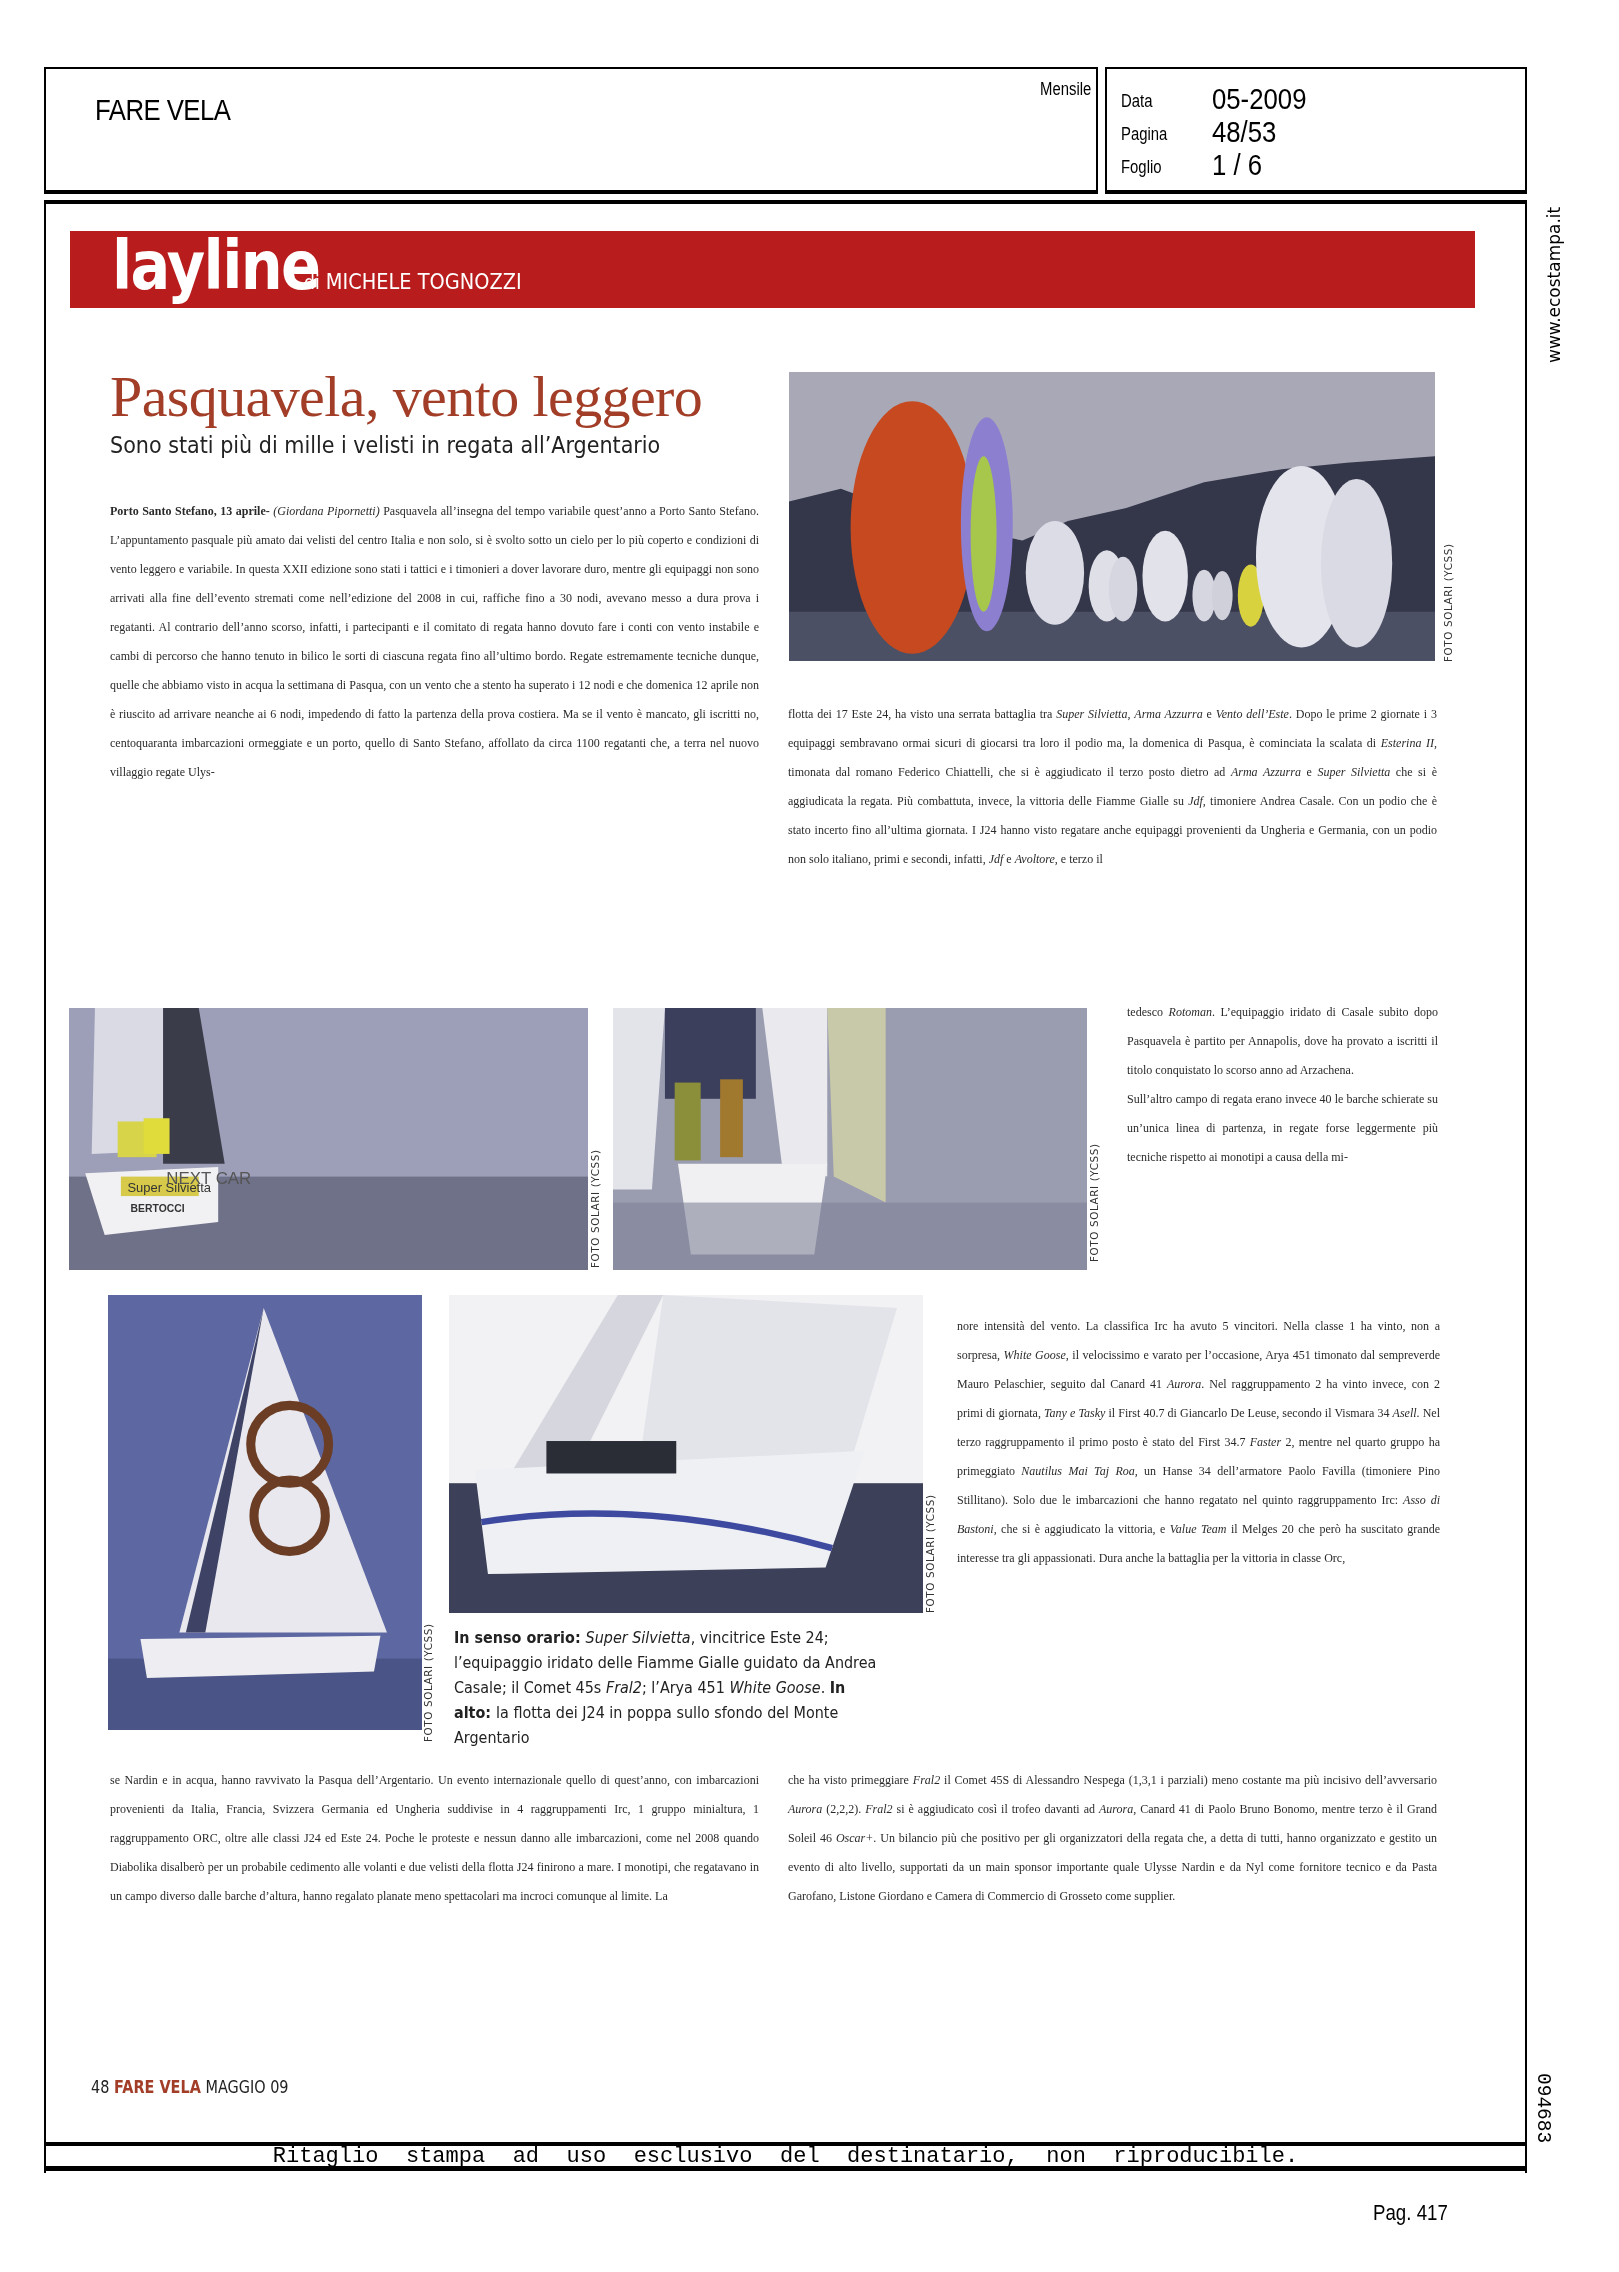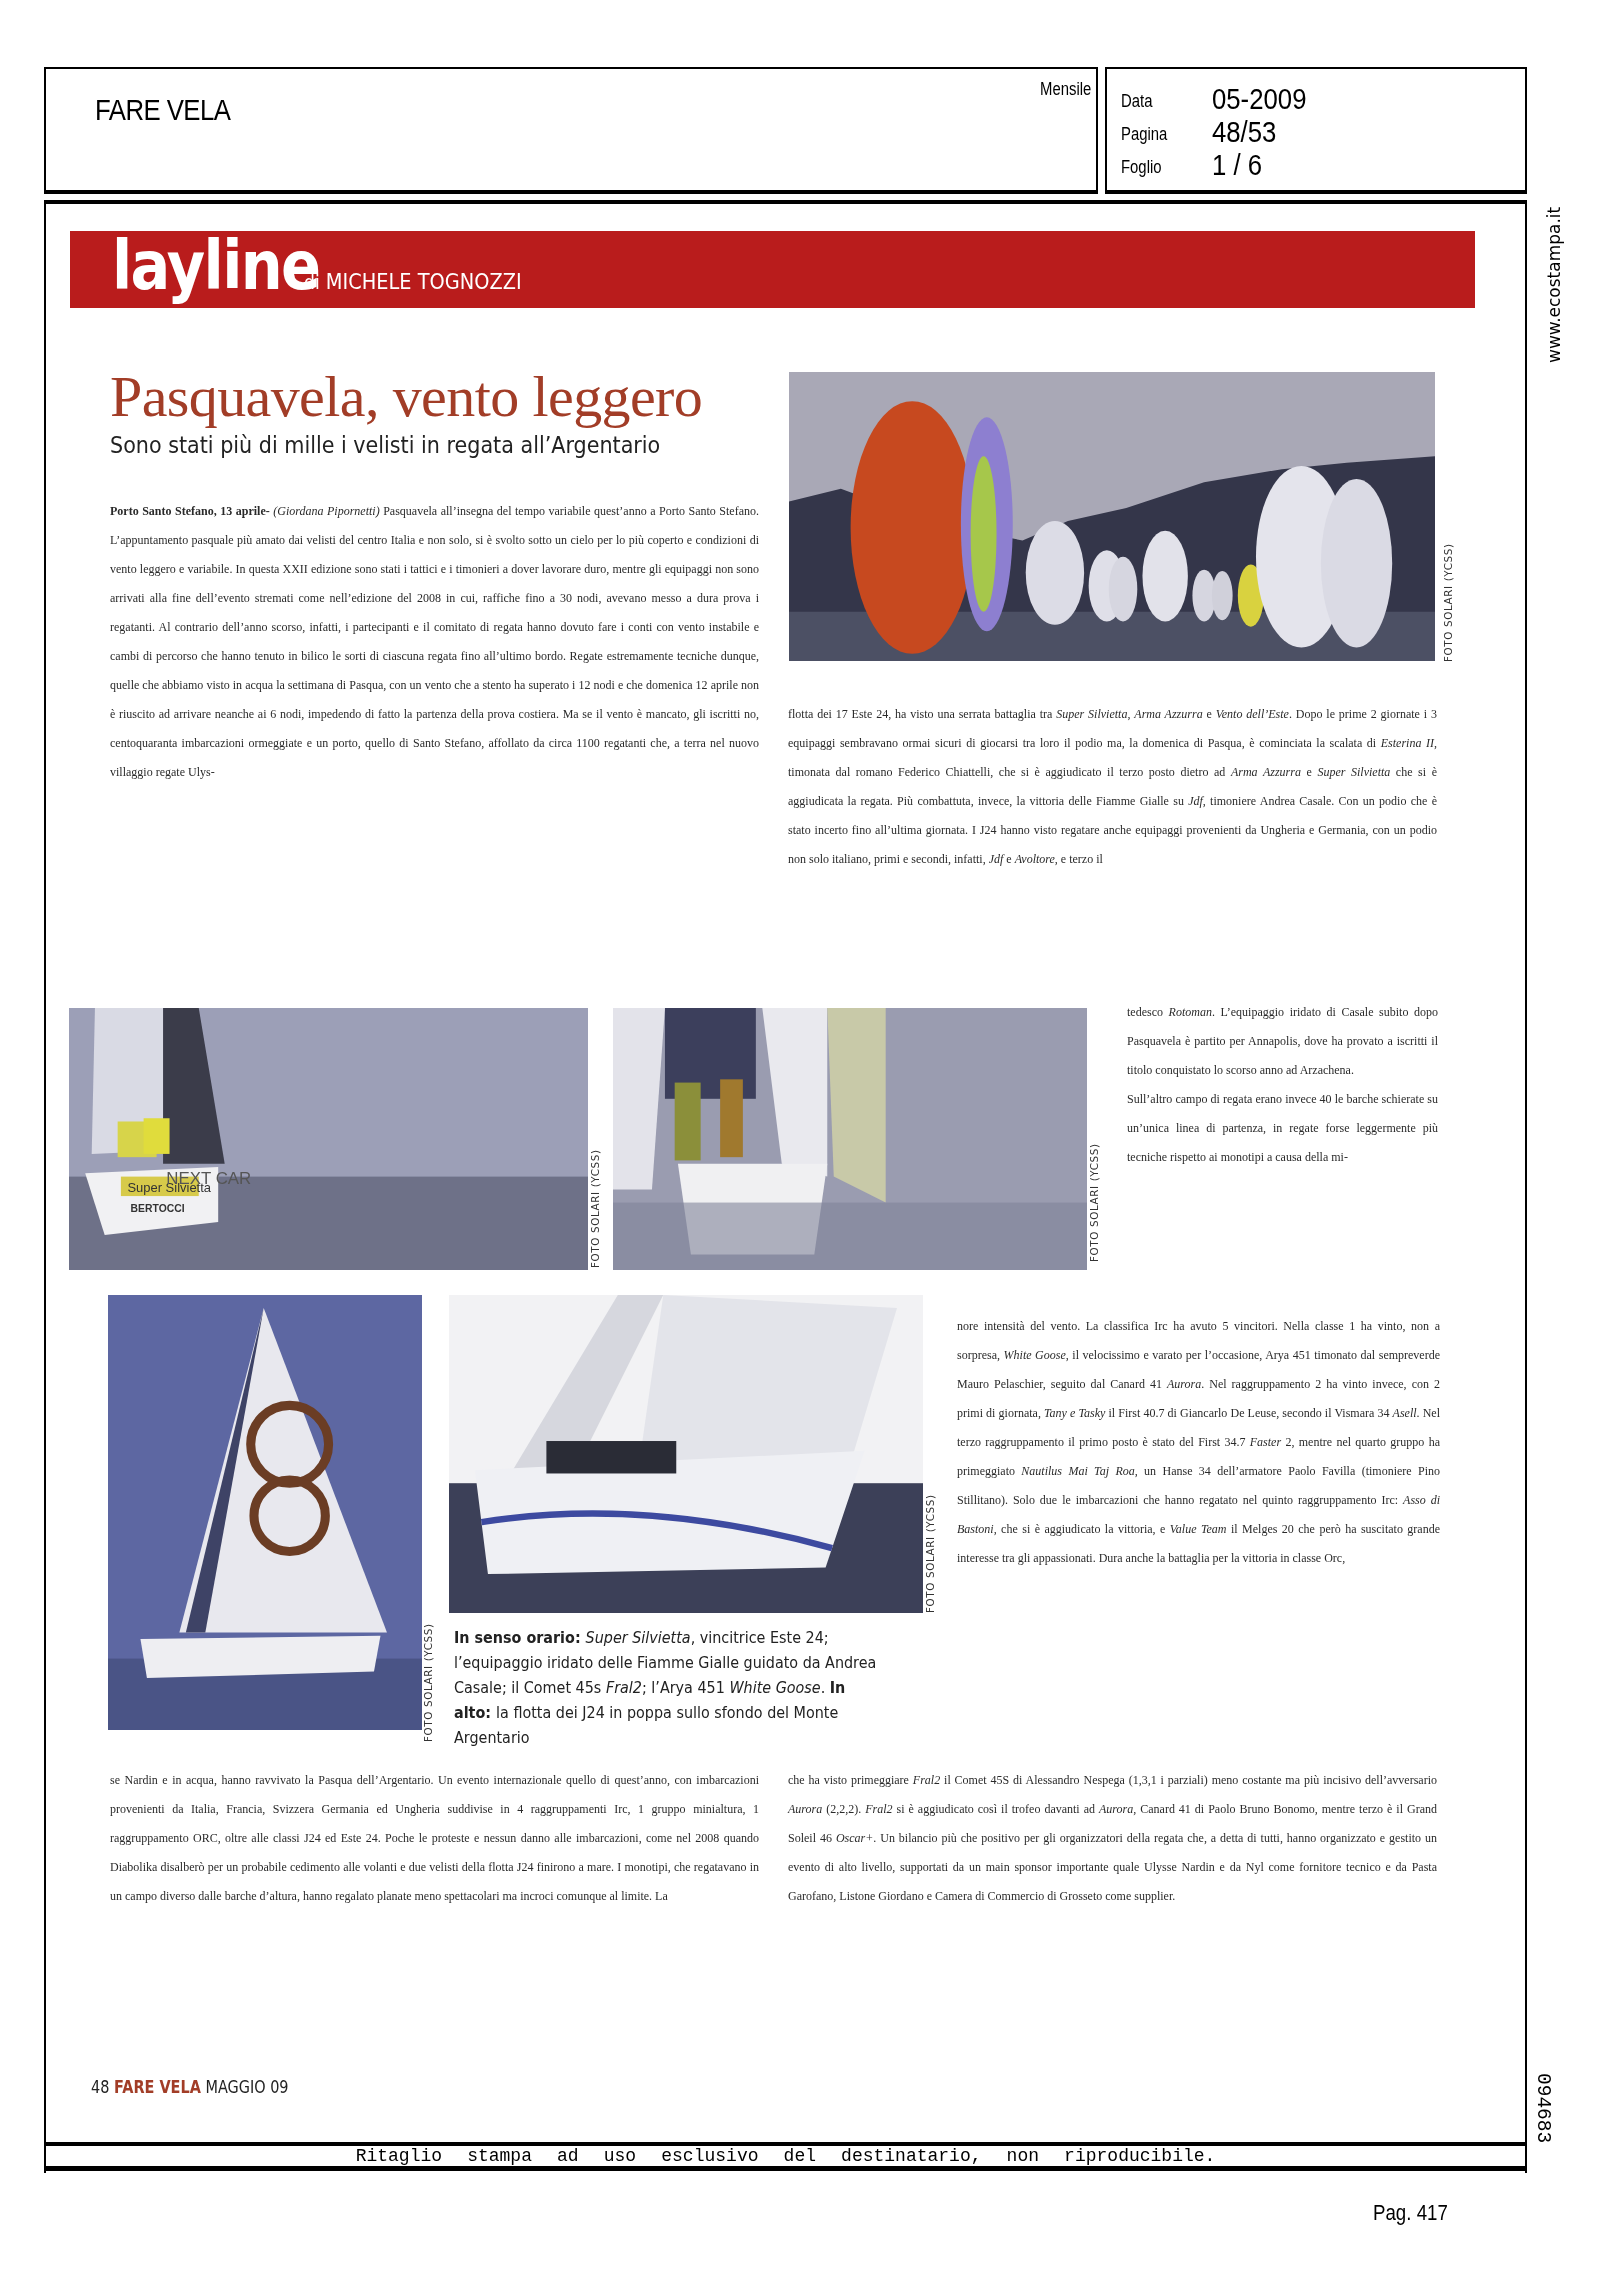--- a/index.html
+++ b/index.html
@@ -11,21 +11,21 @@
   .pub-name { position:absolute; left:49px; top:25px; font-family:"Liberation Sans", sans-serif; font-size:28.6px; color:#000; letter-spacing:-0.6px; transform:scaleX(0.9); transform-origin:left; }
   .periodicity { position:absolute; right:5.2px; top:10.4px; font-family:"Liberation Sans", sans-serif; font-size:17.5px; color:#000; transform:scaleX(0.85); transform-origin:right; }
   .meta-row { position:absolute; left:14.3px; font-family:"Liberation Sans", sans-serif; color:#000; }
   .meta-label { position:absolute; left:0; font-size:17.5px; transform:scaleX(0.85); transform-origin:left; }
   .meta-value { position:absolute; font-size:28.6px; transform:scaleX(0.9); transform-origin:left; white-space:nowrap; }
 
   
   .main-frame { position:absolute; left:44px; top:200px; width:1483px; height:1973px; border:2.6px solid #000; border-top-width:4.5px; border-bottom:none; box-sizing:border-box; }
   .bottom-rule1 { position:absolute; left:44px; top:2142px; width:1483px; height:3.9px; background:#000; }
   .bottom-rule2 { position:absolute; left:44px; top:2166px; width:1483px; height:4.5px; background:#000; }
-  .disclaimer { position:absolute; left:0; top:2145px; width:1483px; margin-left:44px; text-align:center; font-family:"Liberation Mono", monospace; font-size:18px; color:#000; word-spacing:14.3px; line-height:23.4px; }
+  .disclaimer { position:absolute; left:0; top:2145px; width:1483px; margin-left:44px; text-align:center; font-family:"Liberation Mono", monospace; font-size:22px; color:#000; word-spacing:14.3px; line-height:23.4px; }
   .vert-site { position:absolute; left:1544px; top:363px; transform:rotate(-90deg); transform-origin:left top; font-family:"DejaVu Sans", sans-serif; font-size:17px; color:#000; white-space:nowrap; }
   .vert-code { position:absolute; left:1528px; top:2129px; transform:rotate(90deg); transform-origin:left top; font-family:"Liberation Mono", monospace; font-size:19.5px; color:#000; white-space:nowrap; }
   .vert-code { left:1554px; top:2073px; }
   .page-num { position:absolute; left:1373px; top:2200px; font-family:"Liberation Sans", sans-serif; font-size:22px; color:#000; transform:scaleX(0.85); transform-origin:left; }
 
   
   .banner { position:absolute; left:70px; top:231px; width:1405px; height:77px; background:#b91c1c; }
   .banner-title { position:absolute; left:42px; top:-3.9px; font-family:"DejaVu Sans", sans-serif; font-weight:bold; font-size:67px; color:#fff; letter-spacing:-1.9px; transform:scaleX(0.88); transform-origin:left; }
   .banner-author { position:absolute; left:234px; top:38px; font-family:"DejaVu Sans", sans-serif; font-size:22px; color:#fff; transform:scaleX(0.88); transform-origin:left; white-space:nowrap; }
   .banner-author .di { font-size:19.5px; }

